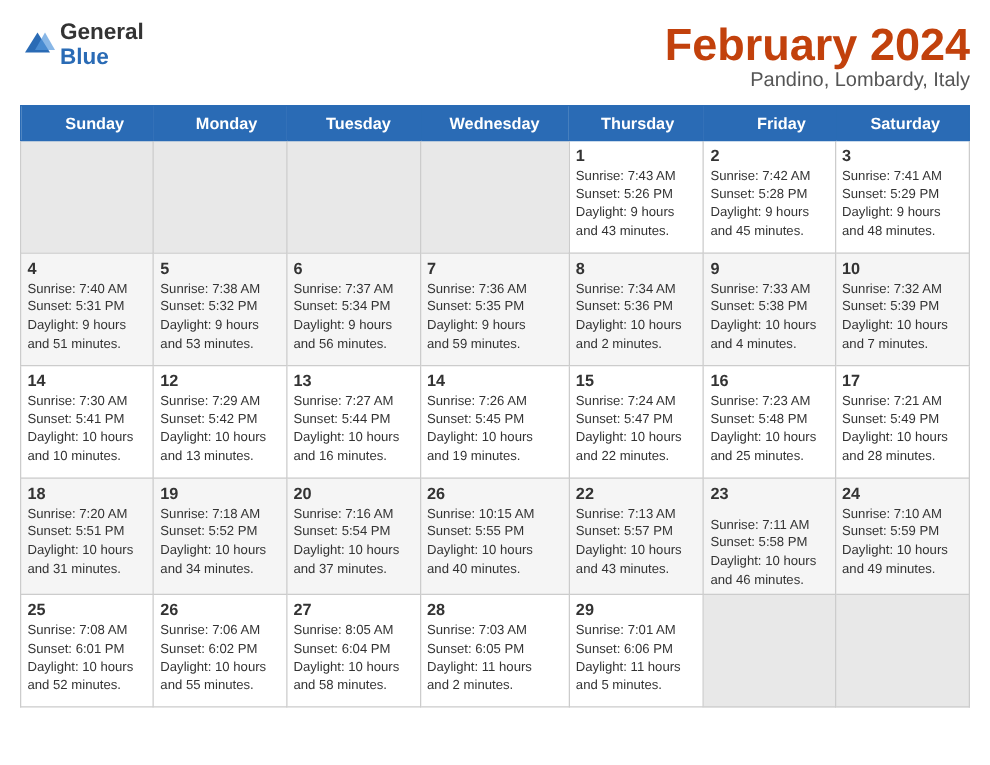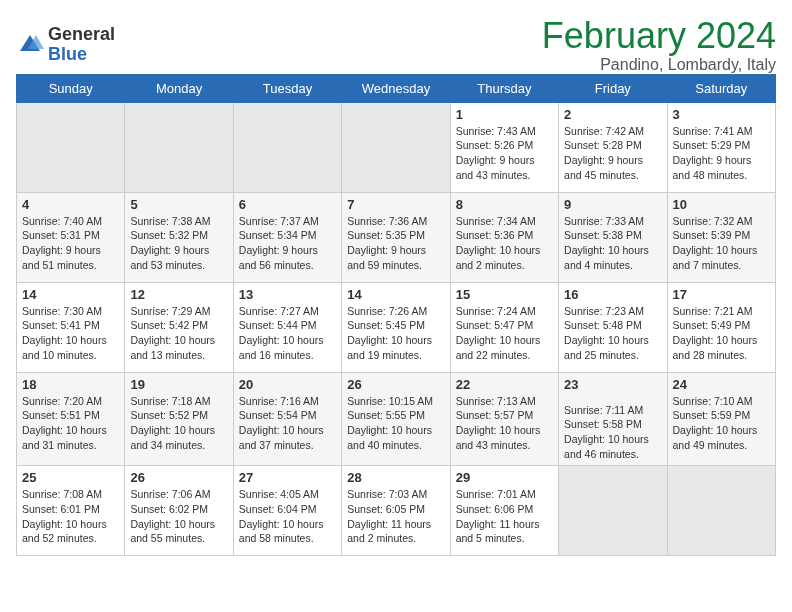--- a/index.html
+++ b/index.html
@@ -6,21 +6,22 @@
     body {
       font-family: Arial, sans-serif;
       background: #fff;
       width: 792px;
       min-height: 612px;
       padding: 16px;
     }
     .header-area {
       display: flex;
       justify-content: space-between;
-      align-items: center;
+      align-items: flex-start;
+      margin-bottom: 10px;
     }
     .logo {
       display: flex;
       align-items: center;
       gap: 4px;
     }
     .logo-text {
       font-size: 18px;
       font-weight: bold;
       line-height: 1.1;
@@ -29,40 +30,40 @@
     .logo-blue { color: #2a6bb5; }
     .logo-icon {
       width: 28px;
       height: 28px;
     }
     .title-area {
       text-align: right;
     }
     .month-title {
       font-size: 36px;
-      font-weight: normal;
-      color: #15803d;
+      font-weight: bold;
+      color: #c2410c;
       line-height: 1.1;
     }
     .location {
       font-size: 16px;
       color: #555;
     }
     .calendar {
       width: 100%;
       border-collapse: collapse;
       font-size: 11px;
     }
     .calendar thead tr th {
       background-color: #2a6bb5;
       color: #fff;
-      text-align: center;
-      padding: 6px 4px;
+      text-align: right;
+      padding: 6px 23px;
       font-size: 13px;
-      font-weight: normal;
+      font-weight: bold;
       border: 1px solid #2a6bb5;
     }
     .calendar tbody tr td {
       border: 1px solid #ccc;
       vertical-align: top;
       padding: 4px 5px;
       width: 108px;
       min-height: 80px;
       height: 90px;
       background: #fff;
@@ -312,21 +313,21 @@
         </td>
         <td>
           <span class="day-num">26</span>
           <div class="day-info" style="white-space: pre-line;">Sunrise: 7:06 AM
 Sunset: 6:02 PM
 Daylight: 10 hours
 and 55 minutes.</div>
         </td>
         <td>
           <span class="day-num">27</span>
-          <div class="day-info" style="white-space: pre-line;">Sunrise: 4:05 AM
+          <div class="day-info" style="white-space: pre-line;">Sunrise: 8:05 AM
 Sunset: 6:04 PM
 Daylight: 10 hours
 and 58 minutes.</div>
         </td>
         <td>
           <span class="day-num">28</span>
           <div class="day-info" style="white-space: pre-line;">Sunrise: 7:03 AM
 Sunset: 6:05 PM
 Daylight: 11 hours
 and 2 minutes.</div>

